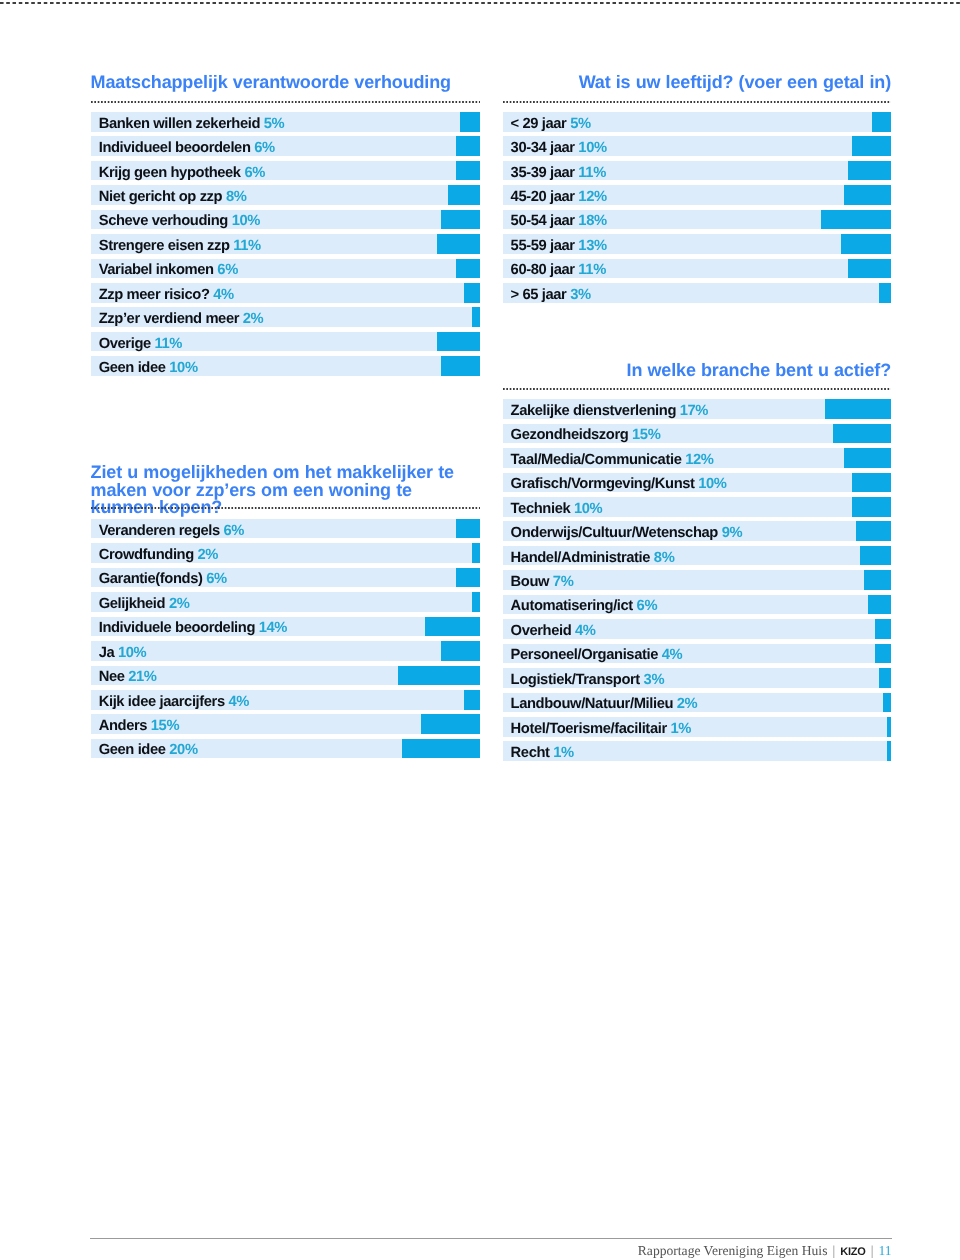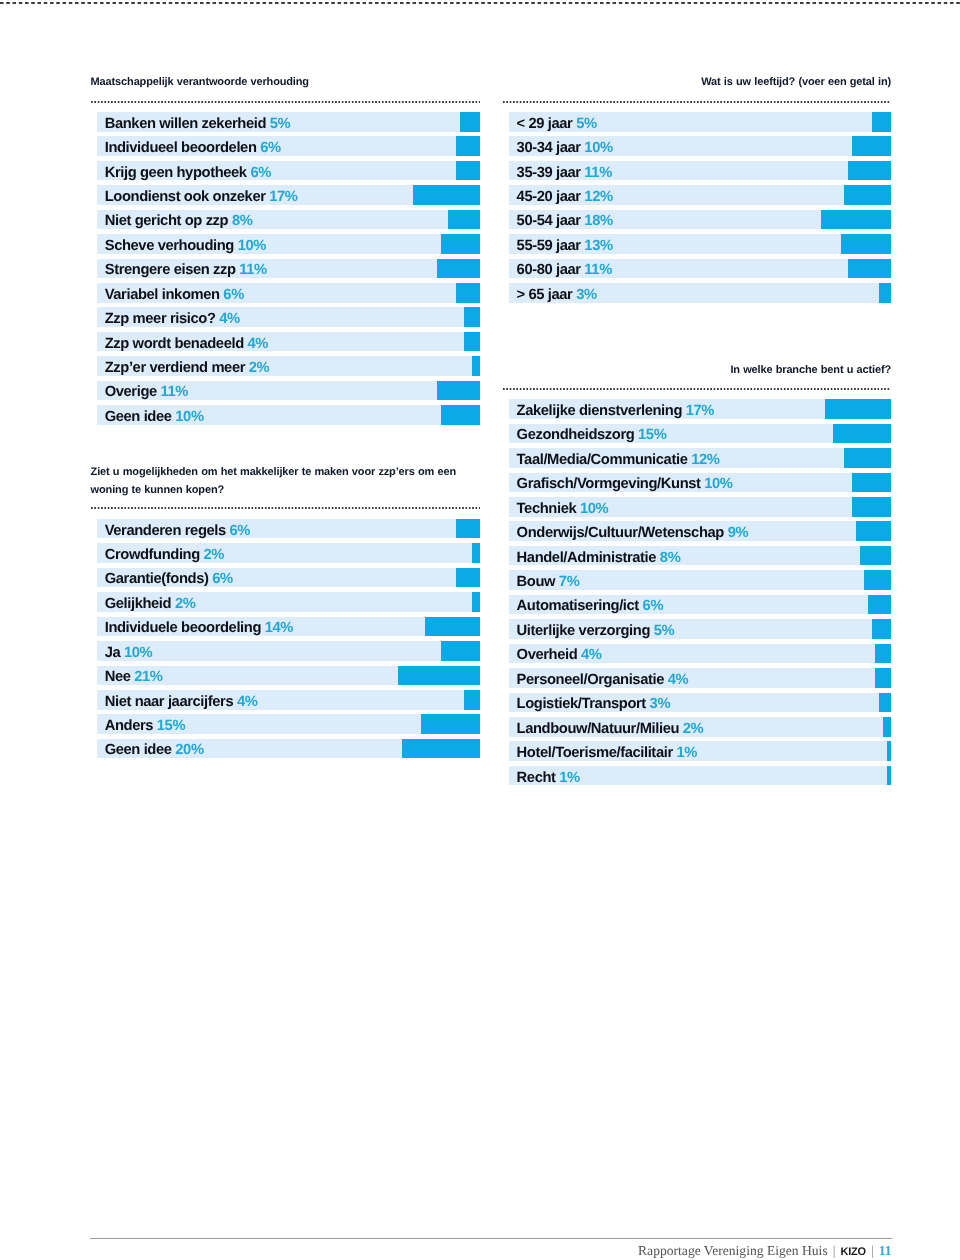--- a/index.html
+++ b/index.html
@@ -12,41 +12,41 @@
 
   
   .topdash{position:absolute;left:0;top:2px;width:960px;height:2.4px;
      background-image:repeating-linear-gradient(to right,#3f3f3f 0,#3f3f3f 60%,rgba(255,255,255,0) 60%,rgba(255,255,255,0) 100%);
      background-size:6.25px 2.4px;}
 
   .chart{position:absolute;width:388.5px;}
   .chart.left{left:90.6px;width:389px;}
   .chart.right{left:502.5px;text-align:right;}
 
-  h2.ctitle{margin:0;padding:0;font-weight:bold;color:#0f172a;
-     font-size:11px;line-height:17.8px;letter-spacing:-0.14px;word-spacing:0.35px;}
+  h2.ctitle{margin:0;padding:0;font-weight:bold;color:#3b82f6;
+     font-size:18px;line-height:17.8px;letter-spacing:-0.14px;word-spacing:0.35px;}
 
   .dotline{position:absolute;left:0;right:0;height:2px;
      background-image:repeating-linear-gradient(to right,#3a3a3a 0,#3a3a3a 50%,rgba(255,255,255,0) 50%,rgba(255,255,255,0) 100%);
      background-size:3.35px 2px;}
 
-  .rows{position:absolute;left:6px;right:0;}
+  .rows{position:absolute;left:0;right:0;}
   .row{position:relative;height:19.55px;margin-bottom:4.9px;background:#dcecfa;}
   .bar{position:absolute;right:0;top:0;height:19.55px;background:#0baae6;}
   .rlabel{position:absolute;left:8.1px;top:4.65px;height:14.75px;line-height:14.75px;
      font-size:14.75px;font-weight:bold;color:#0d1117;white-space:nowrap;letter-spacing:-0.4px;}
   .rlabel .pct{color:#23a8d4;}
 
   .footer{position:absolute;left:90px;top:1238px;width:801.5px;}
   .fline{height:1px;background:#9b9b9b;}
   .ftext{position:absolute;right:0;top:5px;white-space:nowrap;
       font-family:"Liberation Serif",serif;font-size:13.6px;color:#545454;}
   .ftext .sep{color:#8a8a8a;padding:0 5px;}
   .ftext .brand{font-family:"Liberation Sans",sans-serif;font-weight:bold;font-size:11px;color:#1d1d1d;letter-spacing:-0.2px;}
-  .ftext .pnum{color:#2aabdc;font-weight:bold;}
+  .ftext .pnum{color:#2aabdc;font-weight:normal;}
 </style>
 </head>
 <body>
 
 <div class="page">
 
   <div class="topdash"></div>
 
   <div class="chart left" id="chart0" style="top:73.7px">
     <h2 class="ctitle">Maatschappelijk verantwoorde verhouding</h2>
@@ -58,46 +58,38 @@
         </div>
         <div class="row">
           <div class="bar" style="width: 23.34px;"></div>
           <div class="rlabel"><span>Individueel beoordelen</span><span class="pct"> 6%</span></div>
         </div>
         <div class="row">
           <div class="bar" style="width: 23.34px;"></div>
           <div class="rlabel"><span>Krijg geen hypotheek</span><span class="pct"> 6%</span></div>
         </div>
         <div class="row">
-          <div class="bar" style="width: 66.13px;"></div>
-          <div class="rlabel"><span>Loondienst ook onzeker</span><span class="pct"> 17%</span></div>
-        </div>
-        <div class="row">
           <div class="bar" style="width: 31.12px;"></div>
           <div class="rlabel"><span>Niet gericht op zzp</span><span class="pct"> 8%</span></div>
         </div>
         <div class="row">
           <div class="bar" style="width: 38.9px;"></div>
           <div class="rlabel"><span>Scheve verhouding</span><span class="pct"> 10%</span></div>
         </div>
         <div class="row">
           <div class="bar" style="width: 42.79px;"></div>
           <div class="rlabel"><span>Strengere eisen zzp</span><span class="pct"> 11%</span></div>
         </div>
         <div class="row">
           <div class="bar" style="width: 23.34px;"></div>
           <div class="rlabel"><span>Variabel inkomen</span><span class="pct"> 6%</span></div>
         </div>
         <div class="row">
           <div class="bar" style="width: 15.56px;"></div>
           <div class="rlabel"><span>Zzp meer risico?</span><span class="pct"> 4%</span></div>
-        </div>
-        <div class="row">
-          <div class="bar" style="width: 15.56px;"></div>
-          <div class="rlabel"><span>Zzp wordt benadeeld</span><span class="pct"> 4%</span></div>
         </div>
         <div class="row">
           <div class="bar" style="width: 7.78px;"></div>
           <div class="rlabel"><span>Zzp’er verdiend meer</span><span class="pct"> 2%</span></div>
         </div>
         <div class="row">
           <div class="bar" style="width: 42.79px;"></div>
           <div class="rlabel"><span>Overige</span><span class="pct"> 11%</span></div>
         </div>
         <div class="row">
@@ -134,21 +126,21 @@
         <div class="row">
           <div class="bar" style="width: 38.9px;"></div>
           <div class="rlabel"><span>Ja</span><span class="pct"> 10%</span></div>
         </div>
         <div class="row">
           <div class="bar" style="width: 81.69px;"></div>
           <div class="rlabel"><span>Nee</span><span class="pct"> 21%</span></div>
         </div>
         <div class="row">
           <div class="bar" style="width: 15.56px;"></div>
-          <div class="rlabel"><span>Niet naar jaarcijfers</span><span class="pct"> 4%</span></div>
+          <div class="rlabel"><span>Kijk idee jaarcijfers</span><span class="pct"> 4%</span></div>
         </div>
         <div class="row">
           <div class="bar" style="width: 58.35px;"></div>
           <div class="rlabel"><span>Anders</span><span class="pct"> 15%</span></div>
         </div>
         <div class="row">
           <div class="bar" style="width: 77.8px;"></div>
           <div class="rlabel"><span>Geen idee</span><span class="pct"> 20%</span></div>
         </div>
       </div>
@@ -225,24 +217,20 @@
           <div class="bar" style="width: 31.08px;"></div>
           <div class="rlabel"><span>Handel/Administratie</span><span class="pct"> 8%</span></div>
         </div>
         <div class="row">
           <div class="bar" style="width: 27.2px;"></div>
           <div class="rlabel"><span>Bouw</span><span class="pct"> 7%</span></div>
         </div>
         <div class="row">
           <div class="bar" style="width: 23.31px;"></div>
           <div class="rlabel"><span>Automatisering/ict</span><span class="pct"> 6%</span></div>
-        </div>
-        <div class="row">
-          <div class="bar" style="width: 19.43px;"></div>
-          <div class="rlabel"><span>Uiterlijke verzorging</span><span class="pct"> 5%</span></div>
         </div>
         <div class="row">
           <div class="bar" style="width: 15.54px;"></div>
           <div class="rlabel"><span>Overheid</span><span class="pct"> 4%</span></div>
         </div>
         <div class="row">
           <div class="bar" style="width: 15.54px;"></div>
           <div class="rlabel"><span>Personeel/Organisatie</span><span class="pct"> 4%</span></div>
         </div>
         <div class="row">

